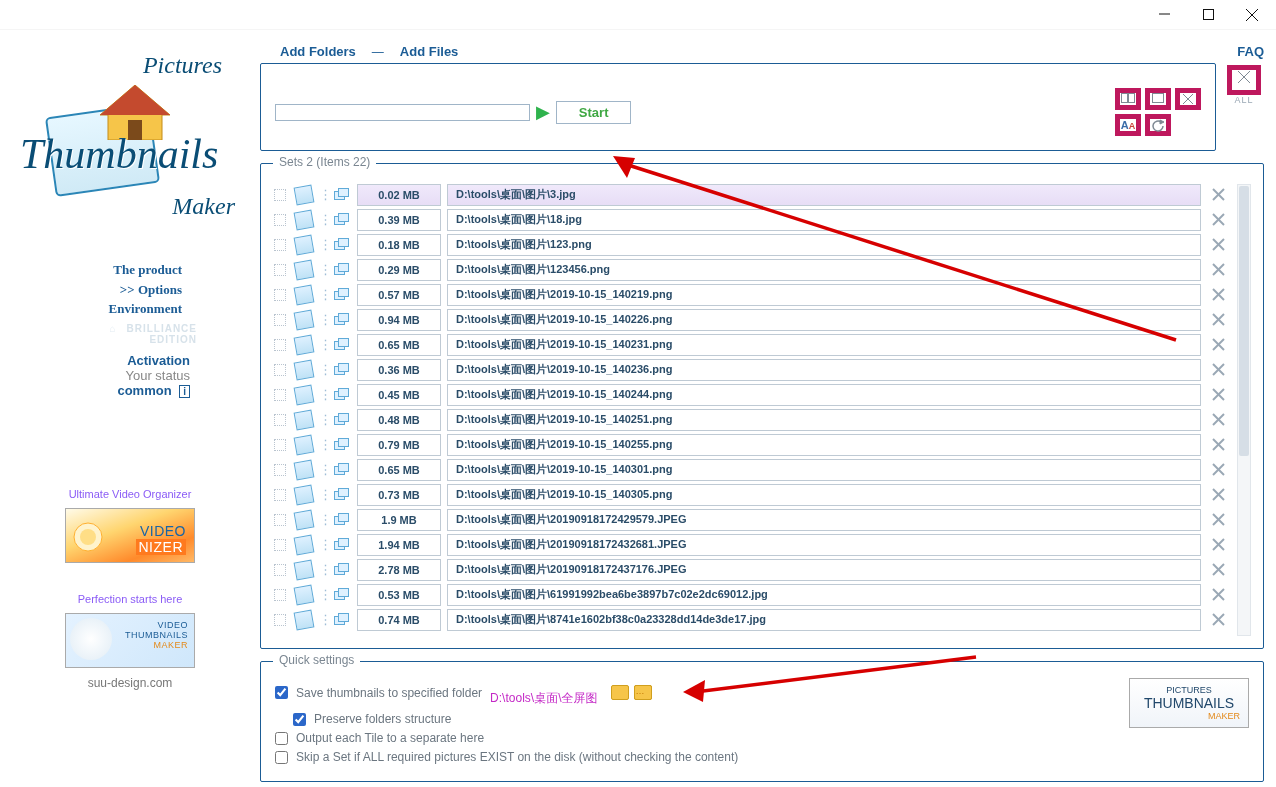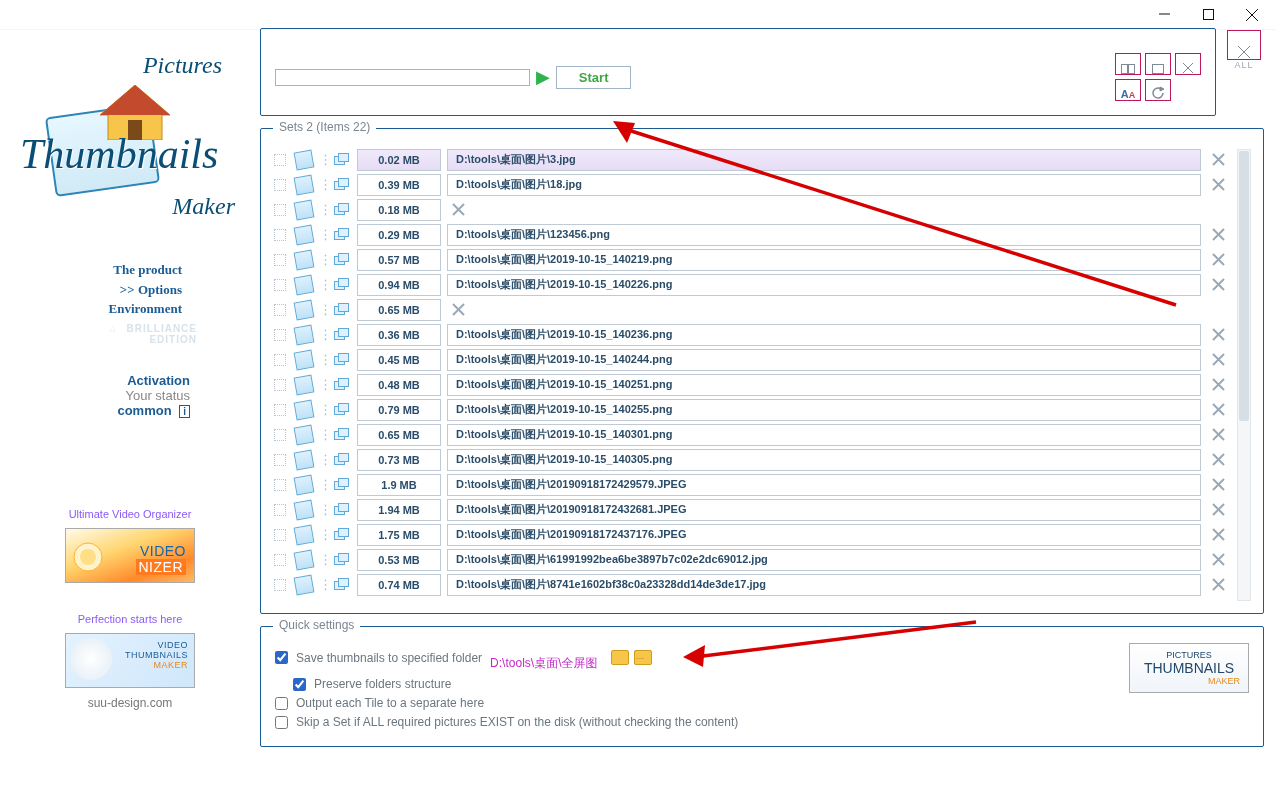--- a/index.html
+++ b/index.html
@@ -13,42 +13,42 @@
 .logo-area .shadow { position:absolute; left:30px; top:40px; transform: rotate(-8deg); width:105px; height:80px; background: linear-gradient(180deg,#e6f7ff,#d0eaf6); border:2px solid #2b86b7; border-radius:5px; }
 .logo-area .house { position:absolute; left:80px; top:15px; width:70px; height:55px; }
 .logo-area .script { font-family: "Brush Script MT", cursive; font-style: italic; color:#0a4d75; text-shadow:1px 1px 0 #fff; }
 .logo-area .script.pict { position:absolute; right:18px; top:-18px; font-size:24px; }
 .logo-area .script.th { position:absolute; left:0px; top:60px; font-size:42px; }
 .logo-area .script.mk { position:absolute; right:5px; bottom:-10px; font-size:24px; }
 .links { text-align: right; width: 100%; padding-right: 60px; margin-top: 30px; font-size: 13px; line-height: 1.5; font-family: Liberation Serif, serif; }
 .links a { color: #1b5c95; text-decoration: none; font-weight: bold; cursor: pointer; display:block;}
 .edition-block { text-align: right; width: 100%; padding-right: 45px; margin-top: 4px; font-size: 10px; letter-spacing: 1px; color: #d7e2ea; font-weight: bold; }
 .edition-block .house-icon { display:inline-block; vertical-align:middle; margin-right:6px; color:#e2ebf2; }
-.activation { text-align: right; width: 100%; padding-right: 52px; margin-top: 28px; font-size: 13px; }
+.activation { text-align: right; width: 100%; padding-right: 52px; margin-top: 8px; font-size: 13px; }
 .activation .head { color:#1b5c95; font-weight: bold; }
 .activation .stat { color:#888; }
 .activation .common { color:#1b5c95; font-weight:bold; }
 .activation .i { border:1px solid #1b5c95; padding:0 3px; font-size:10px; margin-left:4px; color:#1b5c95; font-weight:bold; display:inline-block; cursor:pointer;}
 .promo-label { color:#8b5cf6; font-size: 11px; margin-top: 90px; }
 .promo-box { width: 130px; height: 55px; border:1px solid #aaa; margin-top: 8px; background: linear-gradient(160deg,#fffbe9 0%, #ffd56f 40%, #ff8a2b 75%, #ffb966 100%); position: relative; overflow:hidden;}
 .promo-box.blue { background: linear-gradient(135deg,#e4f2ff 0%,#cfe7fb 100%);}
 .promo-txt { position:absolute; right:6px; top:6px; font-size:9px; color:#1b5c95; text-align:right; font-family:Impact, sans-serif; letter-spacing:0.5px;}
 .promo-sub { color:#777; font-size:12px; margin-top:8px; }
 .right-col { flex:1; display:flex; flex-direction:column; padding: 0 12px 12px 0; }
 .top-links { display:flex; align-items:center; padding: 14px 0 6px 20px; gap: 16px; }
 .top-links a { color:#1b5c95; font-weight:bold; text-decoration:none; font-size:13px; cursor:pointer; }
 .top-links-spacer { flex:1; }
 .panel { border:1px solid #1b5c95; border-radius:2px; margin-top: -2px; padding: 10px 10px 10px 10px; position:relative; flex:0 0 auto; }
 .panel.start { padding: 24px 14px 14px 14px; }
 .progress-bar { display:flex; align-items:center; gap:6px; }
 .progress-track { flex:0 0 255px; height:17px; border:1px solid #a0b5c8; background:#fff; }
 .play-icon { color:#2fb34d; font-size:18px; }
 .start-btn { border:1px solid #a0b5c8; padding:3px 22px; font-weight:bold; color:#3fa843; background:#fff; font-size:13px; cursor:pointer; }
 .small-btn-group { display:flex; gap:4px; }
-.small-btn { border:1px solid #be185d; width:26px; height:22px; display:flex; align-items:flex-end; justify-content:center; background:#fff; cursor:pointer; }
+.small-btn { border:5px solid #be185d; width:26px; height:22px; display:flex; align-items:flex-start; justify-content:center; background:#fff; cursor:pointer; }
 .small-btn svg { stroke:#7f8a94; }
 .all-lbl { font-size:9px; color:#9aa8b5; text-align:center; letter-spacing:1px; }
 .panel.list { margin-top: 12px; padding: 18px 10px 10px 10px; flex:0 0 auto; position:relative; }
 .panel .legend { position:absolute; top:-9px; left:12px; background:#fff; padding:0 6px; color:#7a8691; font-size:12px; }
 .rows { height: 456px; overflow:hidden; position:relative; }
 .row { display:flex; align-items:center; height:25px; gap:6px; }
 .row .cb { width:12px; height:12px; border:1px dotted #b9c4cf; margin:0 3px; cursor:pointer;}
 .row .thumb { width:18px; height:18px; background:linear-gradient(#dff1ff,#bfe2f6); border:1px solid #5faad8; transform: rotate(-10deg); flex:0 0 18px; }
 .row .handle { width: 8px; font-size: 13px; color: #9fbdd6; text-align:center; }
 .row .gal { width: 18px; height:18px; flex:0 0 18px; display:flex; align-items:center; justify-content:center; }
@@ -138,20 +138,27 @@
     </div>
     <div class="promo-label" style="margin-top:30px">Perfection starts here</div>
     <div class="promo-box blue">
       <div class="owl"></div>
       <div class="promo-txt"><span>VIDEO</span><br><span>THUMBNAILS</span><br><span style="color:#e38a1c">MAKER</span></div>
     </div>
     <div class="promo-sub">suu-design.com</div>
   </div>
 
   <div class="right-col">
+    <div class="top-links">
+      <a>Add Folders</a>
+      <span style="color:#1b5c95">—</span>
+      <a>Add Files</a>
+      <div class="top-links-spacer"></div>
+      <a>FAQ</a>
+    </div>
 
     <div class="panel-row-container">
       <div class="panel start" style="flex:1; position:relative;">
         <div class="progress-bar">
           <div class="progress-track"></div>
           <span class="play-icon">▶</span>
           <button class="start-btn">Start</button>
           <div class="spacer-flex"></div>
           <div>
             <div class="small-btn-group">
@@ -245,20 +252,21 @@
             <span class="cb"></span>
             <span class="thumb"></span>
             <span class="handle">⋮</span>
             <span class="gal">
               <svg width="16" height="14">
                 <rect x="0.5" y="3.5" width="10" height="8" fill="#dff1ff" stroke="#5faad8"></rect>
                 <rect x="4.5" y="0.5" width="10" height="8" fill="#dff1ff" stroke="#5faad8"></rect>
               </svg>
             </span>
             <span class="size-cell">0.18 MB</span>
+            <span class="path-cell">D:\tools\桌面\图片\123.png</span>
             <span class="del">
               <svg width="13" height="13">
                 <line x1="1" y1="1" x2="12" y2="12" stroke="#9aa8b5" stroke-width="2"></line>
                 <line x1="12" y1="1" x2="1" y2="12" stroke="#9aa8b5" stroke-width="2"></line>
               </svg>
             </span>
             <span style="width:18px"></span>
           </div>
           <div class="row">
             <span class="cb"></span>
@@ -324,20 +332,21 @@
             <span class="cb"></span>
             <span class="thumb"></span>
             <span class="handle">⋮</span>
             <span class="gal">
               <svg width="16" height="14">
                 <rect x="0.5" y="3.5" width="10" height="8" fill="#dff1ff" stroke="#5faad8"></rect>
                 <rect x="4.5" y="0.5" width="10" height="8" fill="#dff1ff" stroke="#5faad8"></rect>
               </svg>
             </span>
             <span class="size-cell">0.65 MB</span>
+            <span class="path-cell">D:\tools\桌面\图片\2019-10-15_140231.png</span>
             <span class="del">
               <svg width="13" height="13">
                 <line x1="1" y1="1" x2="12" y2="12" stroke="#9aa8b5" stroke-width="2"></line>
                 <line x1="12" y1="1" x2="1" y2="12" stroke="#9aa8b5" stroke-width="2"></line>
               </svg>
             </span>
             <span style="width:18px"></span>
           </div>
           <div class="row">
             <span class="cb"></span>
@@ -502,21 +511,21 @@
           <div class="row">
             <span class="cb"></span>
             <span class="thumb"></span>
             <span class="handle">⋮</span>
             <span class="gal">
               <svg width="16" height="14">
                 <rect x="0.5" y="3.5" width="10" height="8" fill="#dff1ff" stroke="#5faad8"></rect>
                 <rect x="4.5" y="0.5" width="10" height="8" fill="#dff1ff" stroke="#5faad8"></rect>
               </svg>
             </span>
-            <span class="size-cell">1.75 MB</span>
+            <span class="size-cell">2.78 MB</span>
             <span class="path-cell">D:\tools\桌面\图片\20190918172437176.JPEG</span>
             <span class="del">
               <svg width="13" height="13">
                 <line x1="1" y1="1" x2="12" y2="12" stroke="#9aa8b5" stroke-width="2"></line>
                 <line x1="12" y1="1" x2="1" y2="12" stroke="#9aa8b5" stroke-width="2"></line>
               </svg>
             </span>
             <span style="width:18px"></span>
           </div>
           <div class="row">

